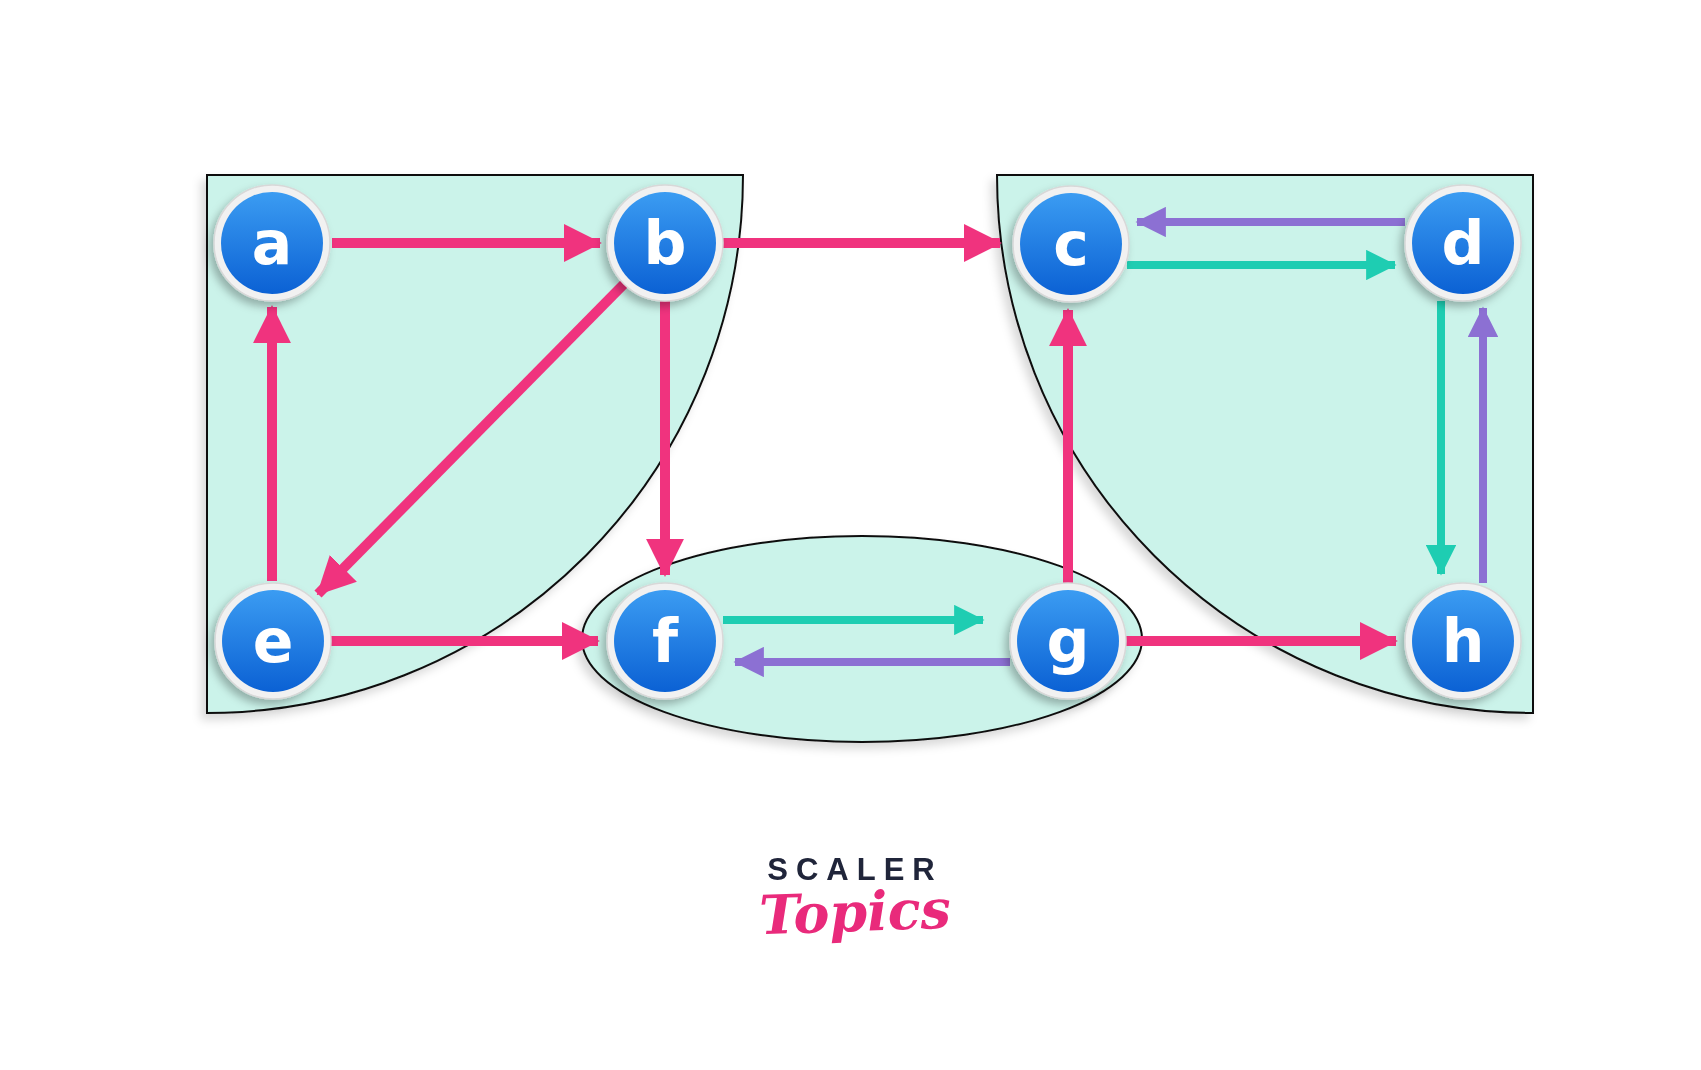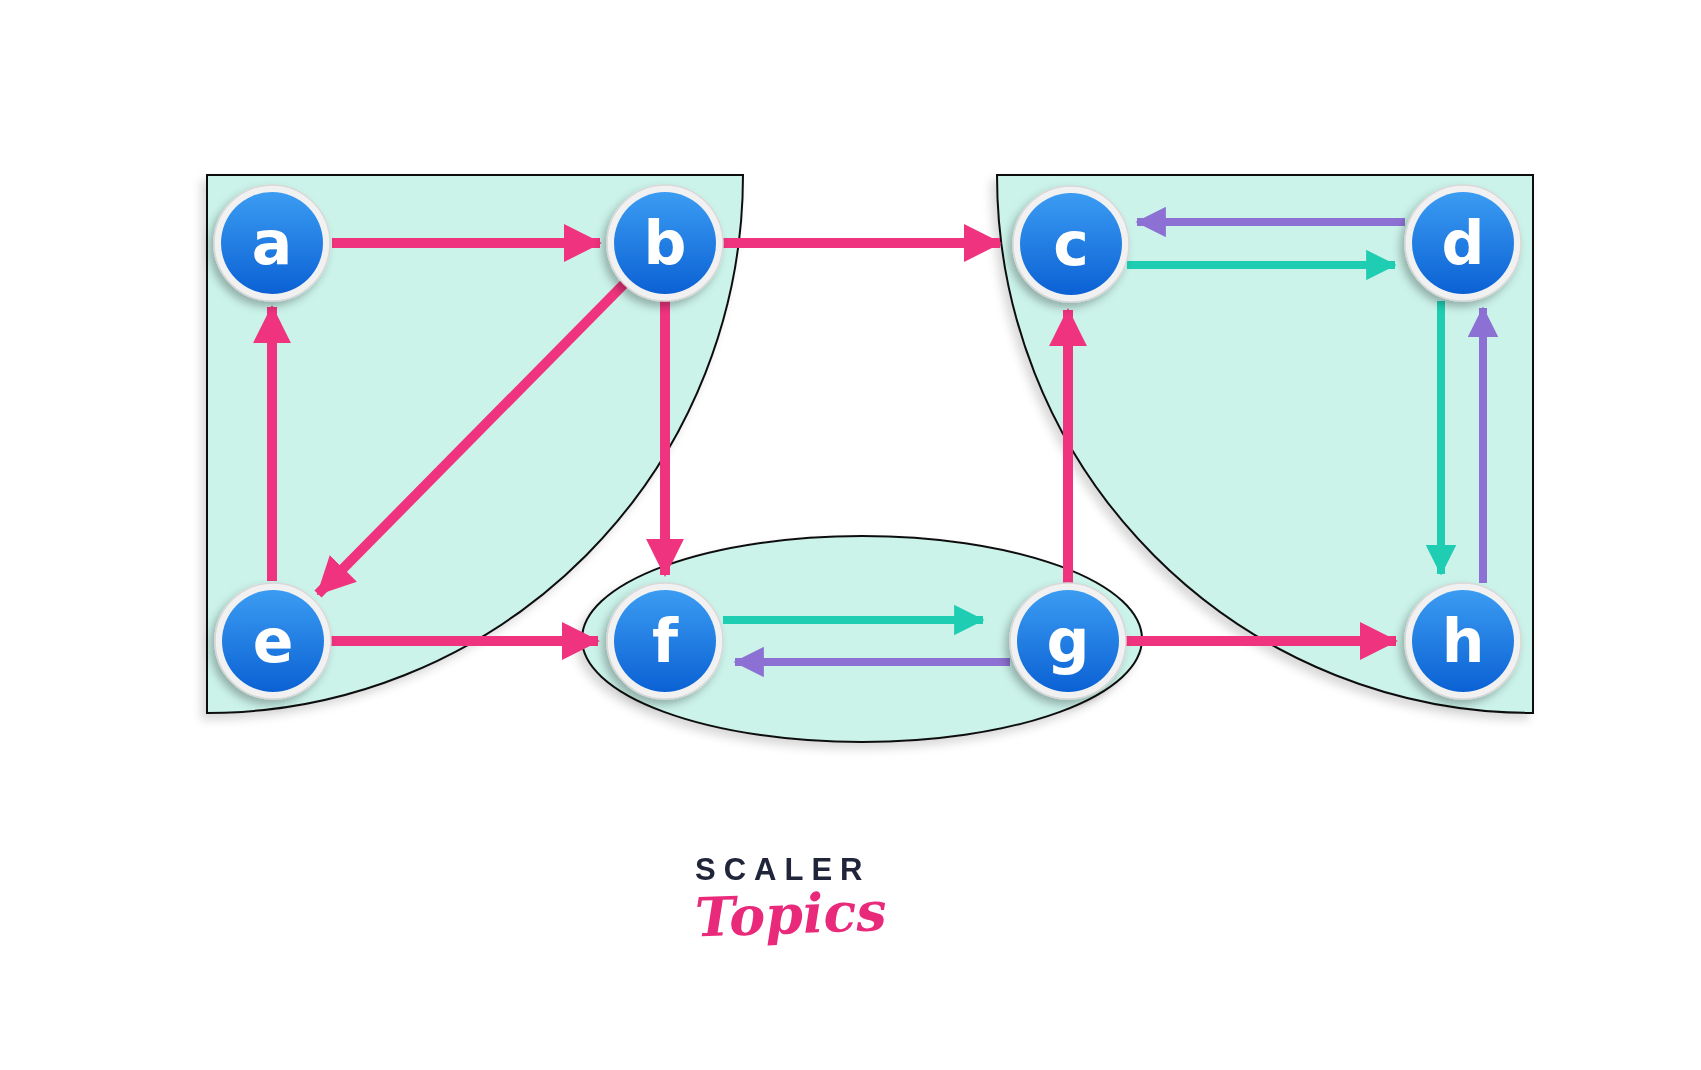--- a/index.html
+++ b/index.html
@@ -1,20 +1,20 @@
 <!DOCTYPE html>
 <html><head>
 <meta charset="utf-8">
 <style>
   html,body{margin:0;padding:0;background:#ffffff;}
   #stage{position:relative;width:1701px;height:1070px;background:#ffffff;overflow:hidden;
          font-family:"Liberation Sans",sans-serif;}
   #graph-svg{position:absolute;left:0;top:0;}
   .node-label{font-family:"DejaVu Sans",sans-serif;font-weight:bold;fill:#ffffff;}
-  #logo{position:absolute;left:695px;top:852px;width:320px;text-align:left;user-select:none;}
+  #logo{position:absolute;left:695px;top:852px;width:320px;text-align:center;user-select:none;}
   #logo .line1{font-family:"Liberation Sans",sans-serif;font-weight:900;font-size:31px;
                letter-spacing:8px;color:#20253a;margin:0;}
   #logo .line2{font-family:"DejaVu Serif",serif;font-style:italic;font-weight:bold;
                font-size:54px;color:#e92a7b;margin:-8px 0 0 0;transform:rotate(-2deg);}
 </style>
 </head>
 <body>
 
 <div id="stage">
   <svg id="graph-svg" width="1701" height="1070" viewBox="0 0 1701 1070" xmlns="http://www.w3.org/2000/svg">

